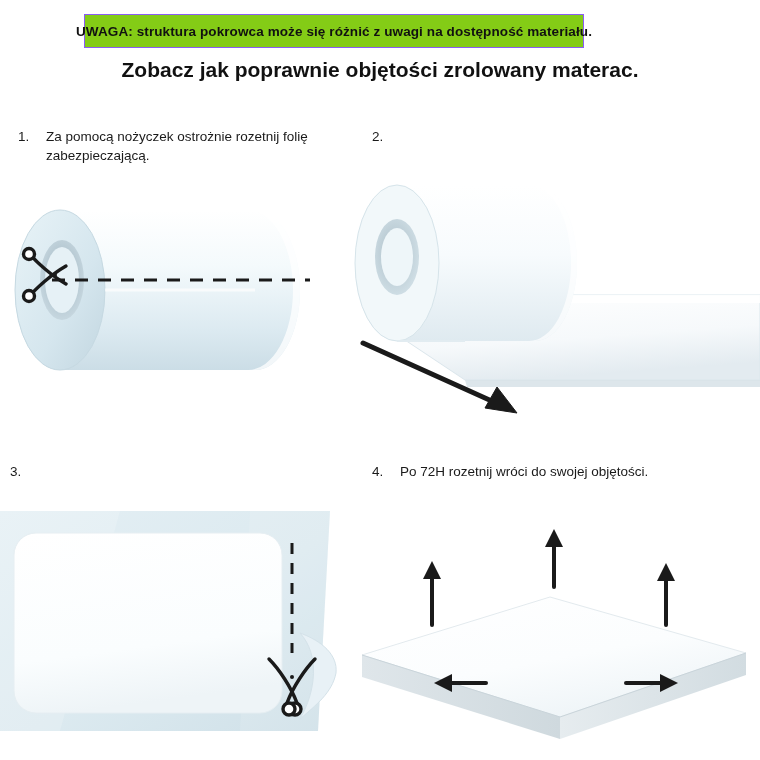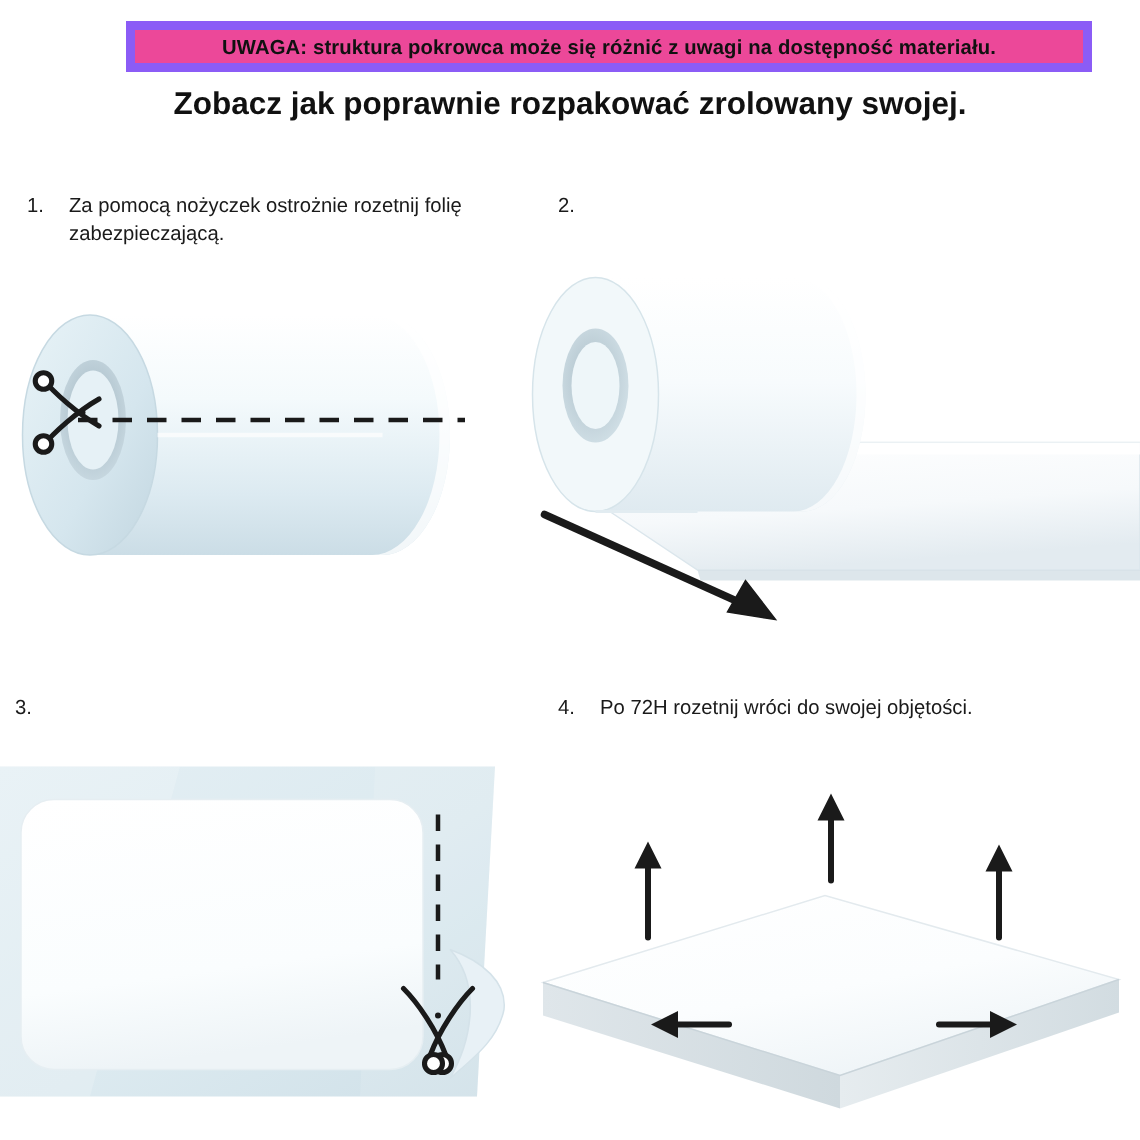--- a/index.html
+++ b/index.html
@@ -14,24 +14,24 @@
     color: #1a1a1a;
     overflow: hidden;
     position: relative;
   }
 
   
   .notice {
     position: absolute;
     left: 84px;
     top: 14px;
-    width: 644px;
+    width: 500px;
     height: 34px;
-    border: 6px solid #8b5cf6;
-    background: #ec4899;
+    border: 1px solid #8b5cf6;
+    background: #84cc16;
     display: flex;
     align-items: center;
     justify-content: center;
     box-sizing: border-box;
   }
   .notice-text {
     font-size: 13.5px;
     font-weight: bold;
     letter-spacing: 0.1px;
     color: #111111;
@@ -83,21 +83,21 @@
 
   svg { display: block; }
 </style>
 </head>
 <body>
 
 <div class="notice">
   <span class="notice-text">UWAGA: struktura pokrowca może się różnić z uwagi na dostępność materiału.</span>
 </div>
 
-<div class="title">Zobacz jak poprawnie rozpakować zrolowany swojej.</div>
+<div class="title">Zobacz jak poprawnie objętości zrolowany materac.</div>
 
 <div class="step-head" id="head1">
   <span class="step-num">1.</span>
   <span class="step-txt">Za pomocą nożyczek ostrożnie rozetnij folię zabezpieczającą.</span>
 </div>
 <div class="step-head" id="head2">
   <span class="step-num">2.</span>
 </div>
 <div class="step-head" id="head3">
   <span class="step-num">3.</span>

